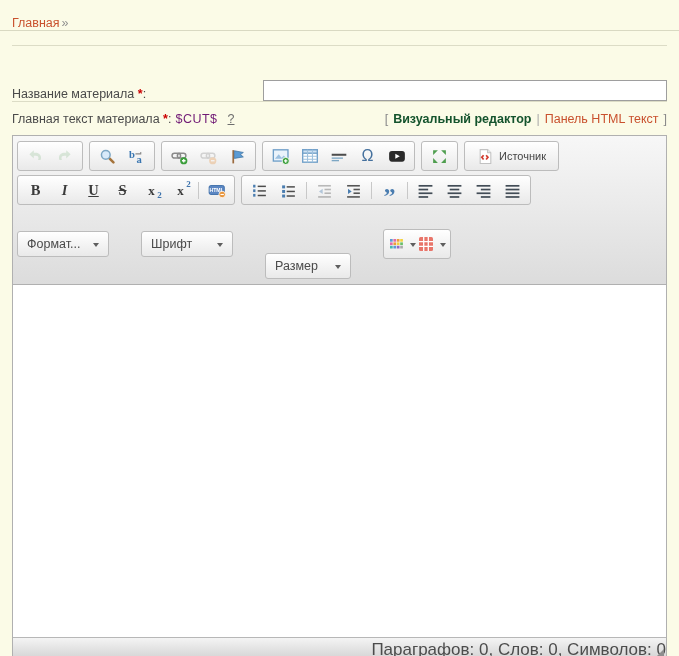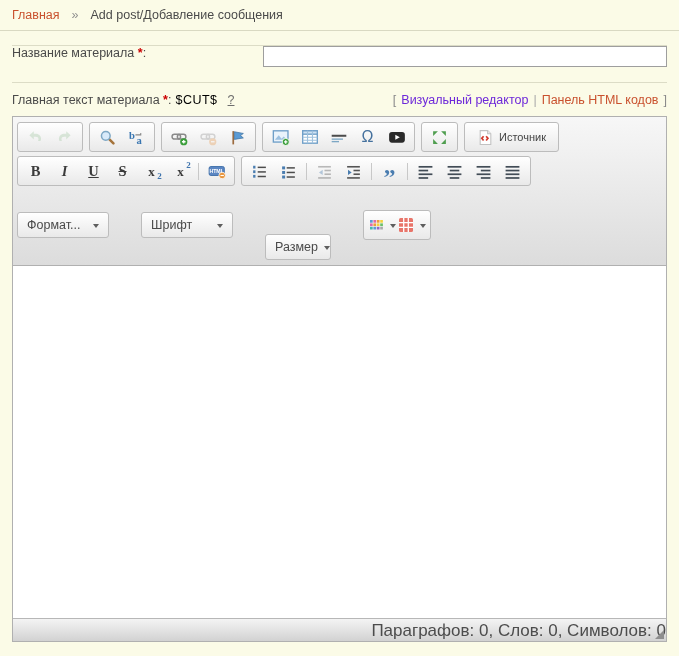--- a/index.html
+++ b/index.html
@@ -6,50 +6,50 @@
   html,body { width:679px; height:656px; }
   body {
     background:#fbfbe7;
     font-family:"Liberation Sans", sans-serif;
     font-size:12.5px;
     color:#4a4a4a;
     overflow:hidden;
   }
   
   .breadcrumb {
-    height:31px; display:flex; align-items:center; gap:12px;
+    height:31px; display:flex; align-items:flex-end; gap:2px;
     padding:0 12px; border-bottom:1px solid #d9d9c2;
   }
   .crumb-home { color:#c9512e; cursor:pointer; }
   .crumb-sep { color:#8f8f8f; }
   .crumb-current { color:#4a4a4a; }
 
   
   .content { padding:0 12px; }
   .title-row {
     margin-top:14px;
     border-top:1px solid #dcdcc6;
     border-bottom:1px solid #dcdcc6;
-    height:38px; display:flex; align-items:flex-start;
+    height:57px; display:flex; align-items:flex-end;
   }
   .field-label { width:251px; flex:0 0 251px; }
   .req { color:#cc0000; font-weight:bold; }
   .title-input {
     flex:1; height:21px; border:1px solid #9e9e9e; background:#ffffff;
     font-family:"Liberation Sans", sans-serif; font-size:12px; color:#333;
     padding:0 4px; outline:none;
   }
   .body-row {
     height:33px; display:flex; align-items:center;
   }
-  .cut-tag { margin-left:4px; color:#000000; letter-spacing:.5px; }
+  .cut-tag { margin-left:4px; color:#701a75; letter-spacing:.5px; }
   .help-link { margin-left:10px; color:#6d6d6d; text-decoration:underline; cursor:pointer; }
   .mode-switch { margin-left:auto; display:flex; gap:5px; align-items:center; white-space:nowrap; }
   .bracket { color:#8a8a8a; }
-  .mode-visual { font-weight:normal; color:#6d28d9; cursor:pointer; }
+  .mode-visual { font-weight:bold; color:#14532d; cursor:pointer; }
   .mode-div { color:#aaaaaa; }
   .mode-html { color:#c9512e; cursor:pointer; }
 
   
   .editor {
     margin-top:0px; border:1px solid #b0b0b0; background:#fff;
     display:flex; flex-direction:column; height:526px; position:relative;
   }
   .toolbar {
     background:linear-gradient(#f7f7f7, #dcdcdc);
@@ -71,21 +71,21 @@
   .btn.disabled { opacity:.38; cursor:default; }
   .gsep { width:1px; height:17px; background:#c8c8c8; margin:0 3px; }
 
   .src-btn { padding:0 9px; width:auto; gap:5px; }
   .src-label { font-size:11px; color:#454545; }
 
   .dd-btn {
     display:flex; align-items:center; justify-content:space-between;
     height:26px; padding:0 9px; cursor:pointer;
   }
-  .dd-format { width:92px; } .dd-font { width:92px; } .dd-size { width:66px;margin-top:44px; }
+  .dd-format { width:92px; } .dd-font { width:92px; } .dd-size { width:86px;margin-top:44px; }
   .dd-label { color:#4a4a4a; font-size:12.5px; }
   .caret {
     width:0; height:0; border:3.5px solid transparent; border-top:4.5px solid #5e5e5e;
     margin-top:4px; margin-left:6px;
   }
   .mini-btn { width:30px; height:24px; display:flex; align-items:center; justify-content:center; cursor:pointer; border-radius:2px; }
 
   
   .ltr { font-family:"Liberation Serif", serif; font-size:14.5px; color:#3b3b3b; line-height:1; }
   .ltr-b { font-weight:700; }
@@ -112,42 +112,41 @@
     border-style:solid; border-width:0 0 9px 9px;
     border-color:transparent transparent #8e8e8e transparent; cursor:nwse-resize;
   }
 </style>
 </head>
 <body>
 
 <div class="breadcrumb">
   <span class="crumb-home">Главная</span>
   <span class="crumb-sep">»</span>
-  <span class="crumb-current">Add post/Добавление сообщения</span>
 </div>
 
 <div class="content">
 
   <div class="title-row">
     <div class="field-label">
       <span>Название материала</span>
       <span class="req">*</span><span>:</span>
     </div>
     <input class="title-input" type="text" value="" style="">
   </div>
 
   <div class="body-row">
     <span>Главная текст материала</span>&nbsp;<span class="req">*</span><span>:</span>
     <span class="cut-tag">$CUT$</span>
     <span class="help-link">?</span>
     <span class="mode-switch">
       <span class="bracket">[</span>
       <span class="mode-visual">Визуальный редактор</span>
       <span class="mode-div">|</span>
-      <span class="mode-html">Панель HTML кодов</span>
+      <span class="mode-html">Панель HTML текст</span>
       <span class="bracket">]</span>
     </span>
   </div>
 
   <div class="editor">
     <div class="toolbar">
 
       <div class="tb-row">
         <div class="group">
           <div class="btn disabled">

